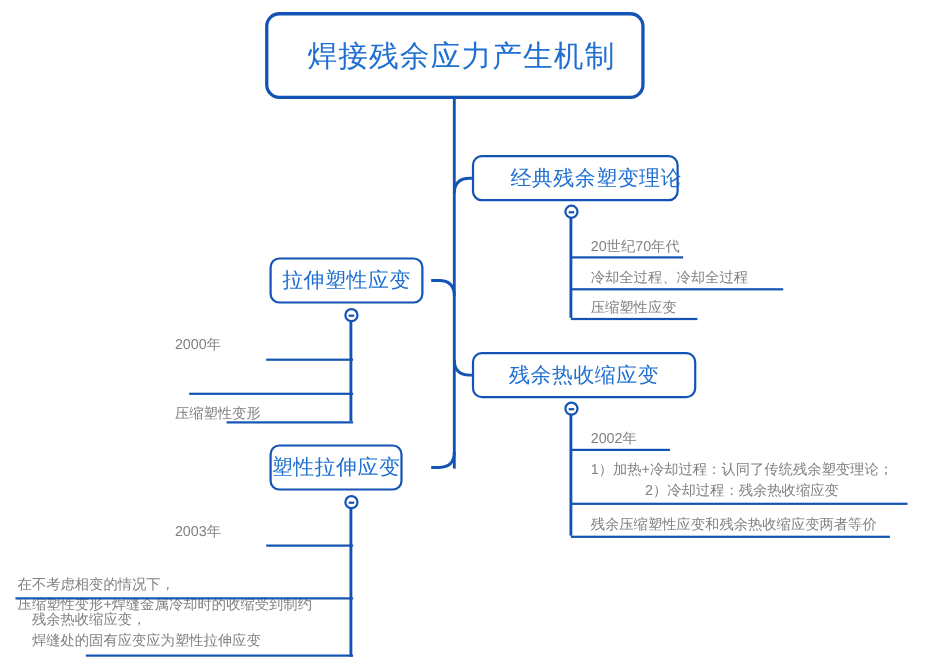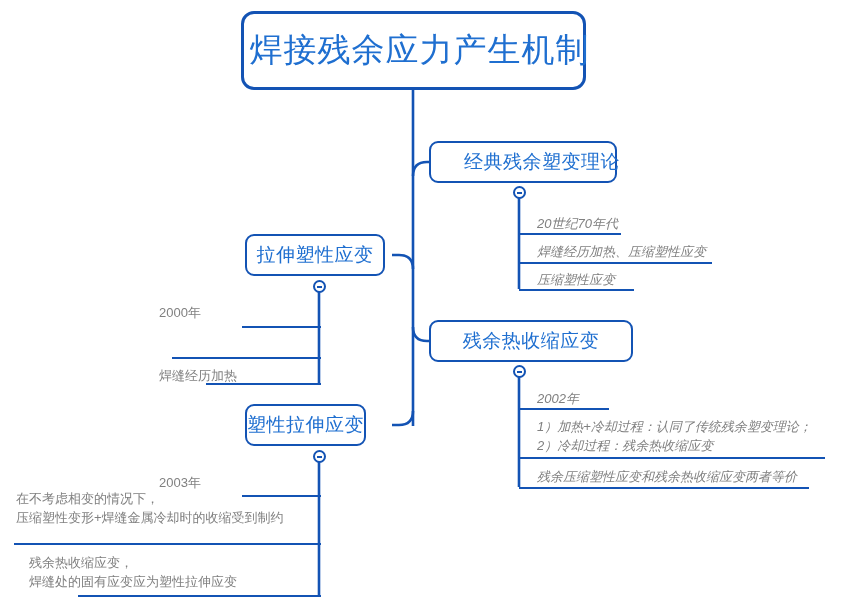--- a/index.html
+++ b/index.html
@@ -40,21 +40,21 @@
     white-space: nowrap;
     z-index: 3;
   }
   .node-root {
     left: 241px;
     top: 11px;
     width: 345px;
     height: 79px;
     border-width: 3px;
     border-radius: 13px;
-    font-size: 33px;
+    font-size: 27px;
     letter-spacing: 1px;
     color: #1f6fd0;
     padding-left: 12px;
   }
   .node-main {
     height: 42px;
     font-size: 19px;
     letter-spacing: 0.5px;
   }
   .node-classic  { left: 429px; top: 141px; width: 188px; padding-left: 38px; }
@@ -66,21 +66,21 @@
   .leaf {
     position: absolute;
     box-sizing: border-box;
     font-size: 13px;
     line-height: 19px;
     color: #808080;
     white-space: pre;
     z-index: 2;
     padding: 2px 9px 3px 9px;
   }
-  .leaf-right { text-align: left; font-style: italic; }
+  .leaf-right { text-align: center; }
   .leaf-left  { text-align: left; }
 
   .underline {
     position: absolute;
     background: #1353b4;
     height: 2px;
     z-index: 2;
   }
 
   
@@ -146,37 +146,37 @@
   </div>
 
   <div class="node node-main node-classic">
     <span>经典残余塑变理论</span>
   </div>
   <div class="toggle" style="left:513px; top:186px;"></div>
 
   <div class="leaf leaf-right" style="left:528px; top:212px;">20世纪70年代</div>
   <div class="underline" style="left:519px; top:233px; width:102px;"></div>
 
-  <div class="leaf leaf-right" style="left:528px; top:240px;">焊缝经历加热、压缩塑性应变</div>
+  <div class="leaf leaf-right" style="left:528px; top:240px;">冷却全过程、冷却全过程</div>
   <div class="underline" style="left:519px; top:262px; width:193px;"></div>
 
   <div class="leaf leaf-right" style="left:528px; top:268px;">压缩塑性应变</div>
   <div class="underline" style="left:519px; top:289px; width:115px;"></div>
 
   <div class="node node-main node-tensile">
     <span>拉伸塑性应变</span>
   </div>
   <div class="toggle" style="left:313px; top:280px;"></div>
 
   <div class="leaf leaf-left" style="left:150px; top:301px; width:160px;">2000年</div>
   <div class="underline" style="left:242px; top:326px; width:79px;"></div>
 
   <div class="underline" style="left:172px; top:357px; width:149px;"></div>
 
-  <div class="leaf leaf-left" style="left:150px; top:364px; width:160px;">焊缝经历加热</div>
+  <div class="leaf leaf-left" style="left:150px; top:364px; width:160px;">压缩塑性变形</div>
   <div class="underline" style="left:206px; top:383px; width:115px;"></div>
 
   <div class="node node-main node-thermal">
     <span>残余热收缩应变</span>
   </div>
   <div class="toggle" style="left:513px; top:365px;"></div>
 
   <div class="leaf leaf-right" style="left:528px; top:387px;">2002年</div>
   <div class="underline" style="left:519px; top:408px; width:90px;"></div>
 
@@ -188,21 +188,21 @@
   <div class="underline" style="left:519px; top:487px; width:290px;"></div>
 
   <div class="node node-main node-plastic">
     <span>塑性拉伸应变</span>
   </div>
   <div class="toggle" style="left:313px; top:450px;"></div>
 
   <div class="leaf leaf-left" style="left:150px; top:471px; width:160px;">2003年</div>
   <div class="underline" style="left:242px; top:495px; width:79px;"></div>
 
-  <div class="leaf leaf-left" style="left:0px; top:487px; width:310px;padding-left:16px;">在不考虑相变的情况下，
+  <div class="leaf leaf-left" style="left:0px; top:519px; width:310px;padding-left:16px;">在不考虑相变的情况下，
 压缩塑性变形+焊缝金属冷却时的收缩受到制约</div>
   <div class="underline" style="left:14px; top:543px; width:307px;"></div>
 
   <div class="leaf leaf-left" style="left:20px; top:551px; width:290px;">残余热收缩应变，
 焊缝处的固有应变应为塑性拉伸应变</div>
   <div class="underline" style="left:78px; top:595px; width:243px;"></div>
 
 </div>
 
 </body></html>

